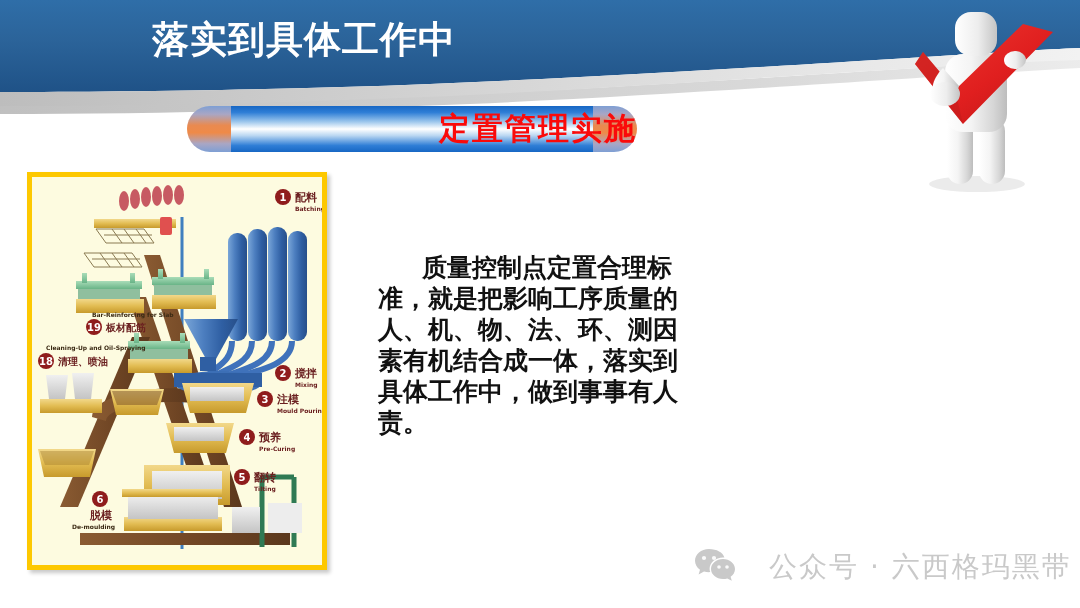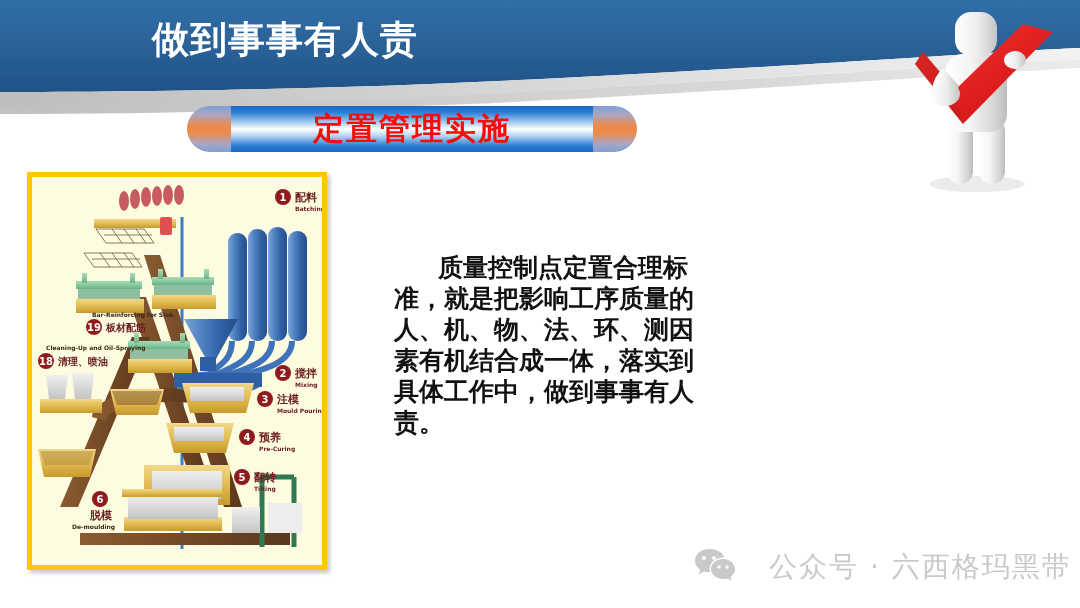--- a/index.html
+++ b/index.html
@@ -90,21 +90,21 @@
         #bcd8f2 64%,
         #2f7ed6 86%,
         #1767c4 100%);
   }
   .pill-text {
     position: absolute;
     left: 0; top: 0;
     width: 450px;
     height: 30px;
     line-height: 44px;
-    text-align: center;
+    text-align: right;
     color: #fa0a0a;
     font-size: 31px;
     font-weight: bold;
     letter-spacing: 2px;
     white-space: nowrap;
     font-family: "DejaVu Serif", "Liberation Serif", serif;
   }
 
   
   .diagram {
@@ -127,21 +127,20 @@
     left: 378px;
     top: 252px;
     width: 320px;
     color: #111111;
     font-size: 25px;
     line-height: 31px;
     font-weight: bold;
     text-indent: 44px;
     letter-spacing: 0px;
     font-family: "DejaVu Sans", "Liberation Sans", sans-serif;
-    margin-left: 16px;
   }
 
   
   .watermark {
     position: absolute;
     left: 694px;
     top: 540px;
     height: 54px;
     display: flex;
     align-items: center;
@@ -191,21 +190,21 @@
                L1080,68
                C930,76 700,94 470,104
                C320,110 150,114 0,114 Z" fill="url(#grayShadow)" opacity="0.55"></path>
 
       <path d="M0,92 C120,92 280,90 430,84
                C720,72 980,52 1080,48
                L1080,60
                C940,64 700,84 450,96
                C290,103 130,106 0,106 Z" fill="url(#grayBand)"></path>
     </svg>
-    <div class="header-title">做到事事有人责</div>
+    <div class="header-title">落实到具体工作中</div>
   </div>
 
   <div class="mascot">
     <svg width="185" height="200" viewBox="0 0 185 200" xmlns="http://www.w3.org/2000/svg">
       <defs>
         <linearGradient id="bodyG" x1="0" y1="0" x2="1" y2="0">
           <stop offset="0%" stop-color="#ffffff"></stop>
           <stop offset="42%" stop-color="#f4f4f4"></stop>
           <stop offset="78%" stop-color="#d6d6d6"></stop>
           <stop offset="100%" stop-color="#bdbdbd"></stop>

